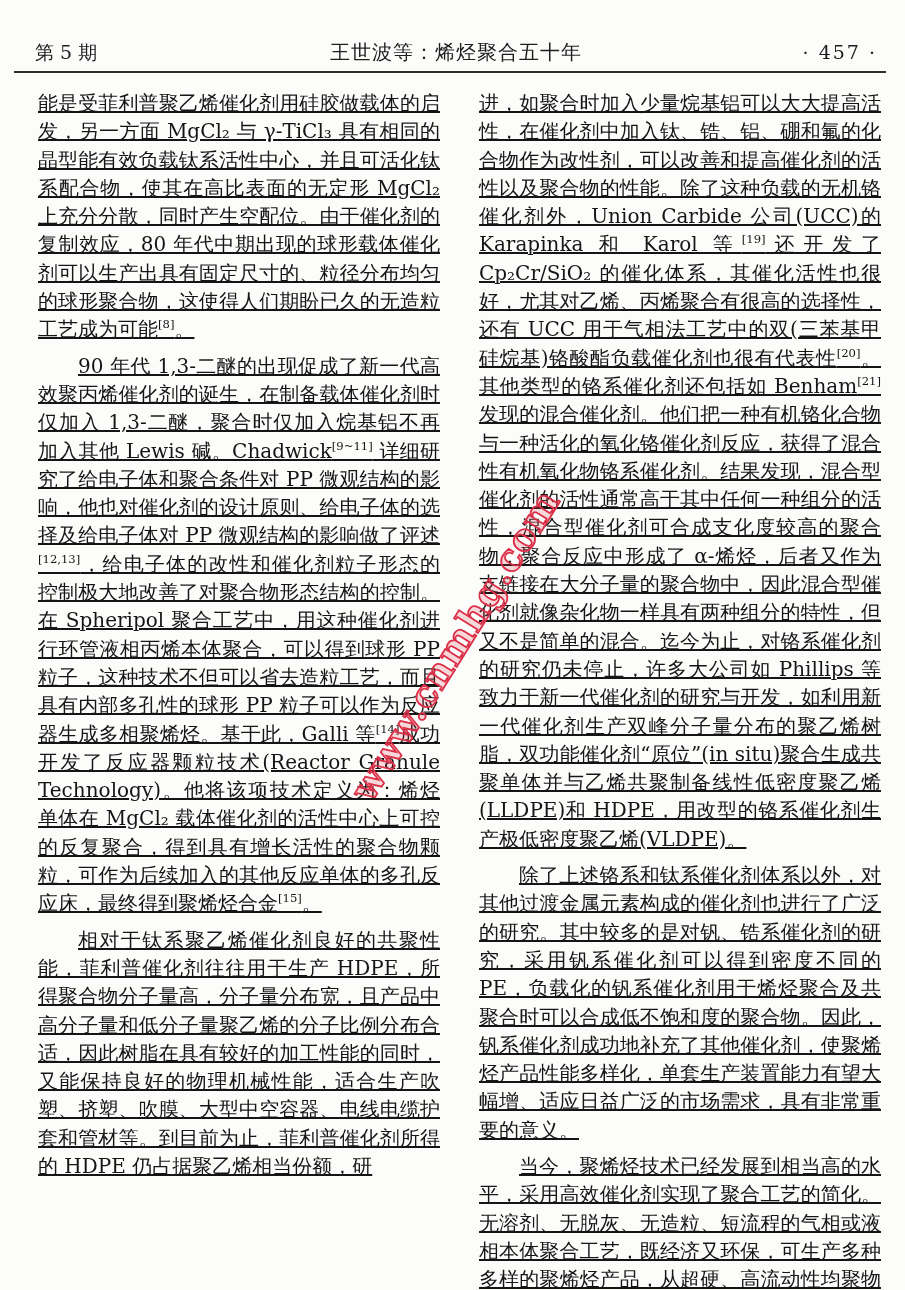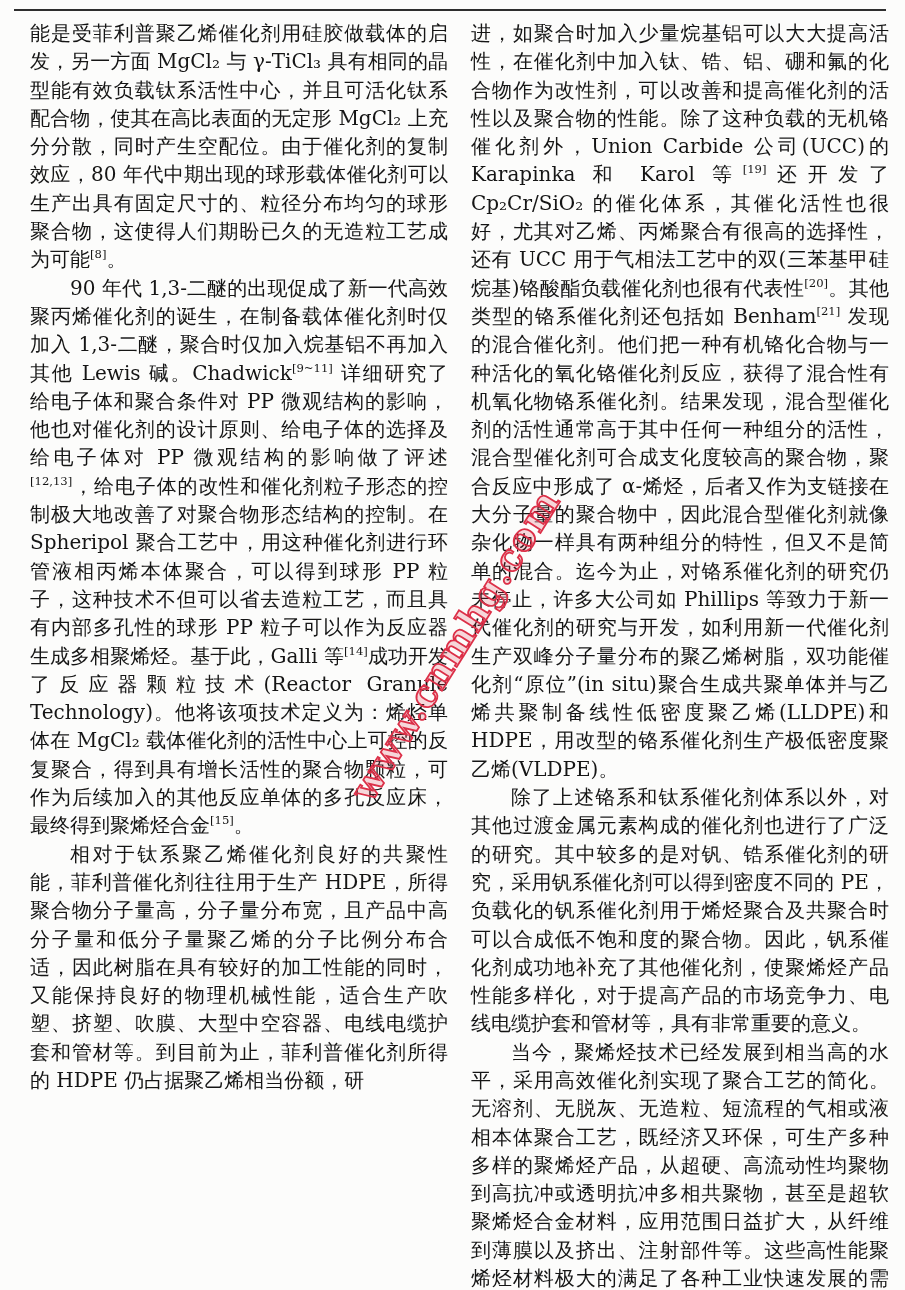--- a/index.html
+++ b/index.html
@@ -34,26 +34,27 @@
   .columns{
     display:flex;
     gap:23px;
     padding:8px 16px 0 30px;
   }
   .col{
     width:418px;
     flex:0 0 418px;
   }
   .col p{
-    margin:0;
+    margin:8px;
     font-size:20px;
     line-height:28.3px;
     text-align:justify;
     text-justify:inter-character;
     word-break:break-word;
+    text-decoration:underline;
   }
   .col p.indent{text-indent:2em;}
   .col p sup{
     font-size:0.58em;
     vertical-align:super;
     line-height:0;
     letter-spacing:0;
   }
   .watermark{
     position:absolute;
@@ -66,27 +67,32 @@
     letter-spacing:1px;
     white-space:nowrap;
     pointer-events:none;
     -webkit-text-stroke:1.8px currentColor;
   }
 </style>
 </head>
 <body>
 
 <div class="page">
+  <div class="header">
+    <span class="h-left">第 5 期</span>
+    <span class="h-center">王世波等：烯烃聚合五十年</span>
+    <span class="h-right">· 457 ·</span>
+  </div>
   <div class="rule"></div>
   <div class="columns">
     <div class="col" id="col-left">
         <p>能是受菲利普聚乙烯催化剂用硅胶做载体的启发，另一方面 MgCl₂ 与 γ-TiCl₃ 具有相同的晶型能有效负载钛系活性中心，并且可活化钛系配合物，使其在高比表面的无定形 MgCl₂ 上充分分散，同时产生空配位。由于催化剂的复制效应，80 年代中期出现的球形载体催化剂可以生产出具有固定尺寸的、粒径分布均匀的球形聚合物，这使得人们期盼已久的无造粒工艺成为可能<sup>[8]</sup>。</p>
         <p class="indent">90 年代 1,3-二醚的出现促成了新一代高效聚丙烯催化剂的诞生，在制备载体催化剂时仅加入 1,3-二醚，聚合时仅加入烷基铝不再加入其他 Lewis 碱。Chadwick<sup>[9~11]</sup> 详细研究了给电子体和聚合条件对 PP 微观结构的影响，他也对催化剂的设计原则、给电子体的选择及给电子体对 PP 微观结构的影响做了评述<sup>[12,13]</sup>，给电子体的改性和催化剂粒子形态的控制极大地改善了对聚合物形态结构的控制。在 Spheripol 聚合工艺中，用这种催化剂进行环管液相丙烯本体聚合，可以得到球形 PP 粒子，这种技术不但可以省去造粒工艺，而且具有内部多孔性的球形 PP 粒子可以作为反应器生成多相聚烯烃。基于此，Galli 等<sup>[14]</sup>成功开发了反应器颗粒技术(Reactor Granule Technology)。他将该项技术定义为：烯烃单体在 MgCl₂ 载体催化剂的活性中心上可控的反复聚合，得到具有增长活性的聚合物颗粒，可作为后续加入的其他反应单体的多孔反应床，最终得到聚烯烃合金<sup>[15]</sup>。</p>
         <p class="indent">相对于钛系聚乙烯催化剂良好的共聚性能，菲利普催化剂往往用于生产 HDPE，所得聚合物分子量高，分子量分布宽，且产品中高分子量和低分子量聚乙烯的分子比例分布合适，因此树脂在具有较好的加工性能的同时，又能保持良好的物理机械性能，适合生产吹塑、挤塑、吹膜、大型中空容器、电线电缆护套和管材等。到目前为止，菲利普催化剂所得的 HDPE 仍占据聚乙烯相当份额，研</p>
       </div>
     <div class="col" id="col-right">
         <p>进，如聚合时加入少量烷基铝可以大大提高活性，在催化剂中加入钛、锆、铝、硼和氟的化合物作为改性剂，可以改善和提高催化剂的活性以及聚合物的性能。除了这种负载的无机铬催化剂外，Union Carbide 公司(UCC)的 Karapinka 和 Karol 等<sup>[19]</sup>还开发了 Cp₂Cr/SiO₂ 的催化体系，其催化活性也很好，尤其对乙烯、丙烯聚合有很高的选择性，还有 UCC 用于气相法工艺中的双(三苯基甲硅烷基)铬酸酯负载催化剂也很有代表性<sup>[20]</sup>。其他类型的铬系催化剂还包括如 Benham<sup>[21]</sup> 发现的混合催化剂。他们把一种有机铬化合物与一种活化的氧化铬催化剂反应，获得了混合性有机氧化物铬系催化剂。结果发现，混合型催化剂的活性通常高于其中任何一种组分的活性，混合型催化剂可合成支化度较高的聚合物，聚合反应中形成了 α-烯烃，后者又作为支链接在大分子量的聚合物中，因此混合型催化剂就像杂化物一样具有两种组分的特性，但又不是简单的混合。迄今为止，对铬系催化剂的研究仍未停止，许多大公司如 Phillips 等致力于新一代催化剂的研究与开发，如利用新一代催化剂生产双峰分子量分布的聚乙烯树脂，双功能催化剂“原位”(in situ)聚合生成共聚单体并与乙烯共聚制备线性低密度聚乙烯(LLDPE)和 HDPE，用改型的铬系催化剂生产极低密度聚乙烯(VLDPE)。</p>
-        <p class="indent">除了上述铬系和钛系催化剂体系以外，对其他过渡金属元素构成的催化剂也进行了广泛的研究。其中较多的是对钒、锆系催化剂的研究，采用钒系催化剂可以得到密度不同的 PE，负载化的钒系催化剂用于烯烃聚合及共聚合时可以合成低不饱和度的聚合物。因此，钒系催化剂成功地补充了其他催化剂，使聚烯烃产品性能多样化，对于提高产品的市场竞争力、电线电缆护套和管材等，具有非常重要的意义。</p>
+        <p class="indent">除了上述铬系和钛系催化剂体系以外，对其他过渡金属元素构成的催化剂也进行了广泛的研究。其中较多的是对钒、锆系催化剂的研究，采用钒系催化剂可以得到密度不同的 PE，负载化的钒系催化剂用于烯烃聚合及共聚合时可以合成低不饱和度的聚合物。因此，钒系催化剂成功地补充了其他催化剂，使聚烯烃产品性能多样化，单套生产装置能力有望大幅增、适应日益广泛的市场需求，具有非常重要的意义。</p>
         <p class="indent">当今，聚烯烃技术已经发展到相当高的水平，采用高效催化剂实现了聚合工艺的简化。无溶剂、无脱灰、无造粒、短流程的气相或液相本体聚合工艺，既经济又环保，可生产多种多样的聚烯烃产品，从超硬、高流动性均聚物到高抗冲或透明抗冲多相共聚物，甚至是超软聚烯烃合金材料，应用范围日益扩大，从纤维到薄膜以及挤出、注射部件等。这些高性能聚烯烃材料极大的满足了各种工业快速发展的需要。预计 2005 年聚烯烃树脂的产量将超过 90 Mt，PE 单套生产装置能力有望大幅增</p>
       </div>
   </div>
   <div class="watermark" style="color: rgb(220, 48, 72); -webkit-text-stroke: 1.8px rgb(220, 48, 72); -webkit-text-fill-color: rgba(220, 48, 72, 0.18);">www.cnmhg.com</div>
 </div>
 
 </body></html>

